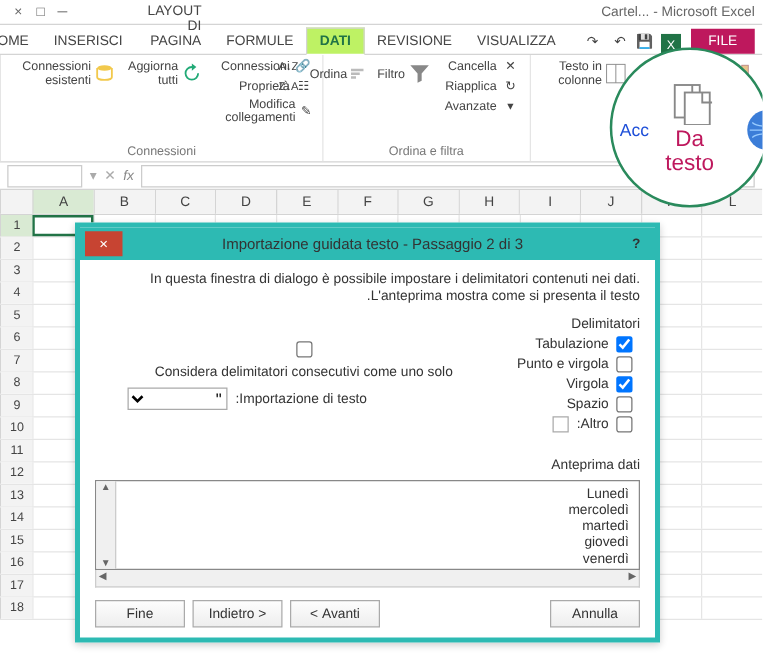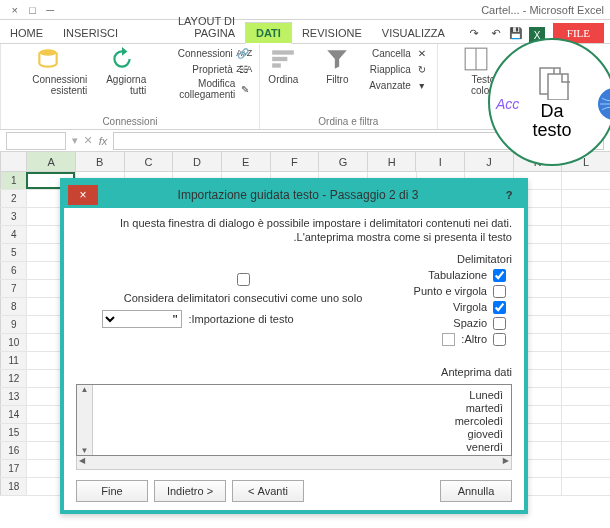--- a/index.html
+++ b/index.html
@@ -9,39 +9,39 @@
 .titlebar { height: 20px; background: #fff; border-bottom: 1px solid #d4d4d4; display:flex; align-items:center; padding: 0 6px; color:#666; justify-content:space-between; }
 .titlebar .wincontrols { display:flex; gap:6px; }
 .titlebar .wincontrols span { width:12px; height:12px; display:inline-block; }
 
 
 .ribbon-tabs { height: 24px; display:flex; align-items:flex-end; padding-right: 6px; border-bottom:1px solid #d4d4d4; background:#fff; }
 .quick { display:flex; gap:6px; align-items:center; padding:0 8px; }
 .quick .qbtn { width:16px; height:16px; color:#444; }
 .tab { padding: 4px 10px; font-size:11px; color:#444; cursor:default; }
 .tab.active { border:1px solid #d4d4d4; border-bottom:1px solid #fff; background:#bef264; color:#217346; font-weight:bold; position:relative; top:1px; }
-.tab.file { background:#ef4444; color:#fff; padding:4px 14px;font-family:Liberation Serif, serif; }
+.tab.file { background:#be185d; color:#fff; padding:4px 14px; }
 
 
 .ribbon { height: 86px; border-bottom:1px solid #d4d4d4; display:flex; position:relative; background:#fff; }
 .group { border-left:1px solid #e5e5e5; padding:2px 8px 2px 8px; display:flex; flex-direction:column; justify-content:space-between; }
 .group-label { font-size:10px; color:#777; text-align:center; padding-top:2px; }
 .group-body { display:flex; gap:10px; align-items:flex-start; flex:1; }
-.rbtn { display:flex; flex-direction:column; align-items:center; gap:2px; font-size:10px; color:#444; min-width:44px; }
+.rbtn { display:flex; flex-direction:row; align-items:center; gap:2px; font-size:10px; color:#444; min-width:44px; }
 .rbtn .ric { width:26px; height:26px; display:flex; align-items:center; justify-content:center; }
 .rbtn.small { flex-direction:row; min-width:auto; gap:4px; font-size:10px; }
 .rbtn.small .ric { width:14px; height:14px; }
 .vstack { display:flex; flex-direction:column; gap:2px; }
 
 
 .magnifier { position:absolute; right:-6px; top:-6px; width:128px; height:128px; border-radius:50%; border:2px solid #2a8a5c; background:#fff; display:flex; flex-direction:column; align-items:center; justify-content:center; overflow:hidden; z-index:3; }
 .magnifier .ic { width:36px; height:36px; }
-.magnifier .lbl { font-size:18px; color:#000000; text-align:center; line-height:1.05; margin-top:2px; }
+.magnifier .lbl { font-size:18px; color:#be185d; text-align:center; line-height:1.05; margin-top:2px; }
 .magnifier .globe { position:absolute; right:-18px; top:46px; width:36px; height:36px; }
-.magnifier .side { position:absolute; left:6px; top:56px; font-size:14px; color:#8b5cf6;font-style:italic; }
+.magnifier .side { position:absolute; left:6px; top:56px; font-size:14px; color:#1d4ed8; }
 
 
 .fxbar { height:22px; border-bottom:1px solid #d4d4d4; display:flex; align-items:center; padding:0 6px; gap:6px; }
 .namebox { width:60px; height:18px; border:1px solid #ccc; }
 .fxlabel { font-style:italic; color:#888; }
 .fxinput { flex:1; height:18px; border:1px solid #ccc; }
 
 
 .grid { position:relative; }
 .colhead { display:flex; height:20px; border-bottom:1px solid #d4d4d4; }
@@ -103,20 +103,21 @@
           <text x="8" y="12" text-anchor="middle" fill="#fff" font-size="10">X</text>
         </svg>
     </span>
     <span class="qbtn">💾</span>
     <span class="qbtn">↶</span>
     <span class="qbtn">↷</span>
   </div>
   <div class="tab">VISUALIZZA</div>
   <div class="tab">REVISIONE</div>
   <div class="tab active">DATI</div>
+  <div class="tab">FORMULE</div>
   <div class="tab">LAYOUT DI PAGINA</div>
   <div class="tab">INSERISCI</div>
   <div class="tab">HOME</div>
 </div>
 
 <div class="ribbon">
 
   <div class="group" style="min-width:110px;">
     <div class="group-body">
       <div class="rbtn">
@@ -590,22 +591,22 @@
             <option>"</option>
           </select>
         </div>
       </div>
     </div>
 
     <div class="preview-label">Anteprima dati</div>
     <div class="preview-box">
       <div class="preview-lines">
         <div>Lunedì</div>
+        <div>mercoledì</div>
         <div>martedì</div>
-        <div>mercoledì</div>
         <div>giovedì</div>
         <div>venerdì</div>
       </div>
       <div class="preview-scroll">
           <span>▲</span>
           <span>▼</span>
         </div>
     </div>
     <div class="preview-hscroll">
         <span>▶</span>

